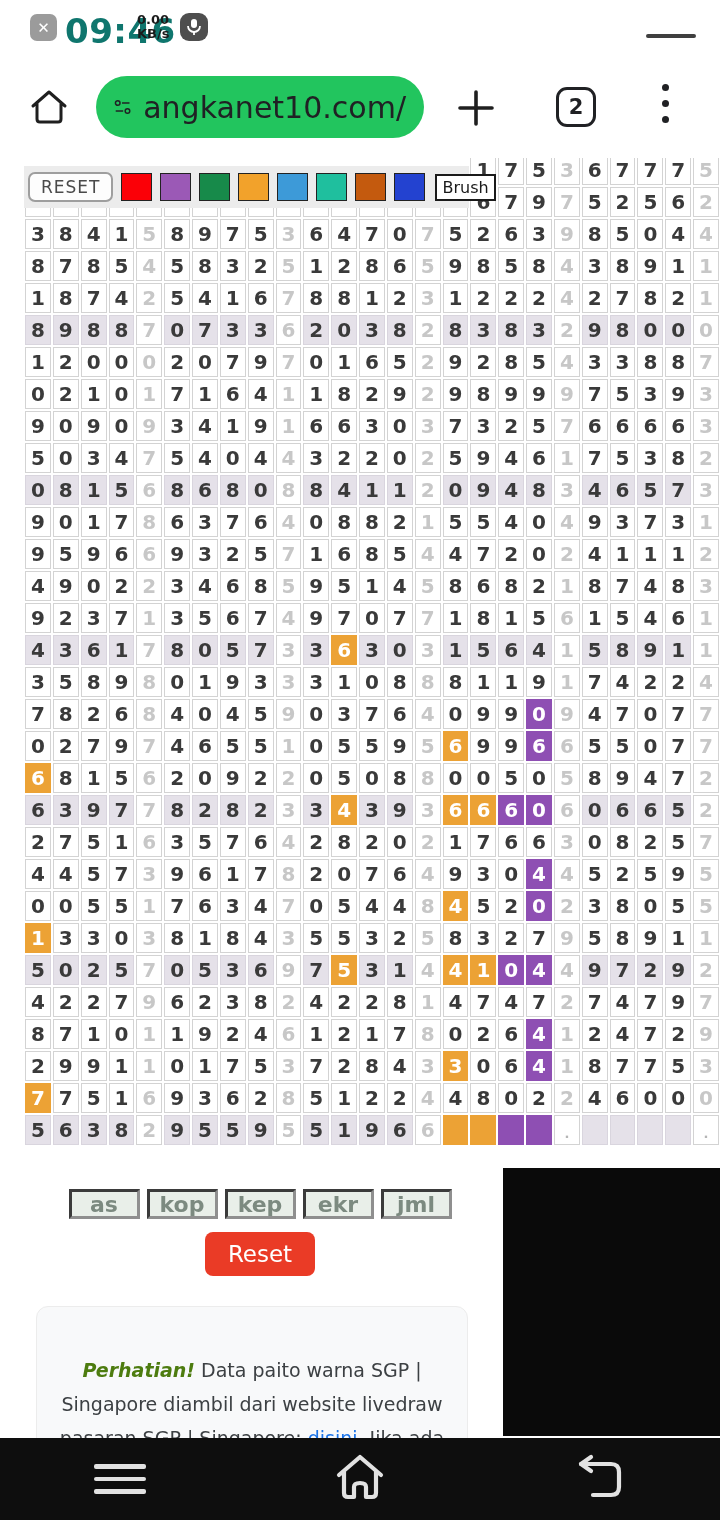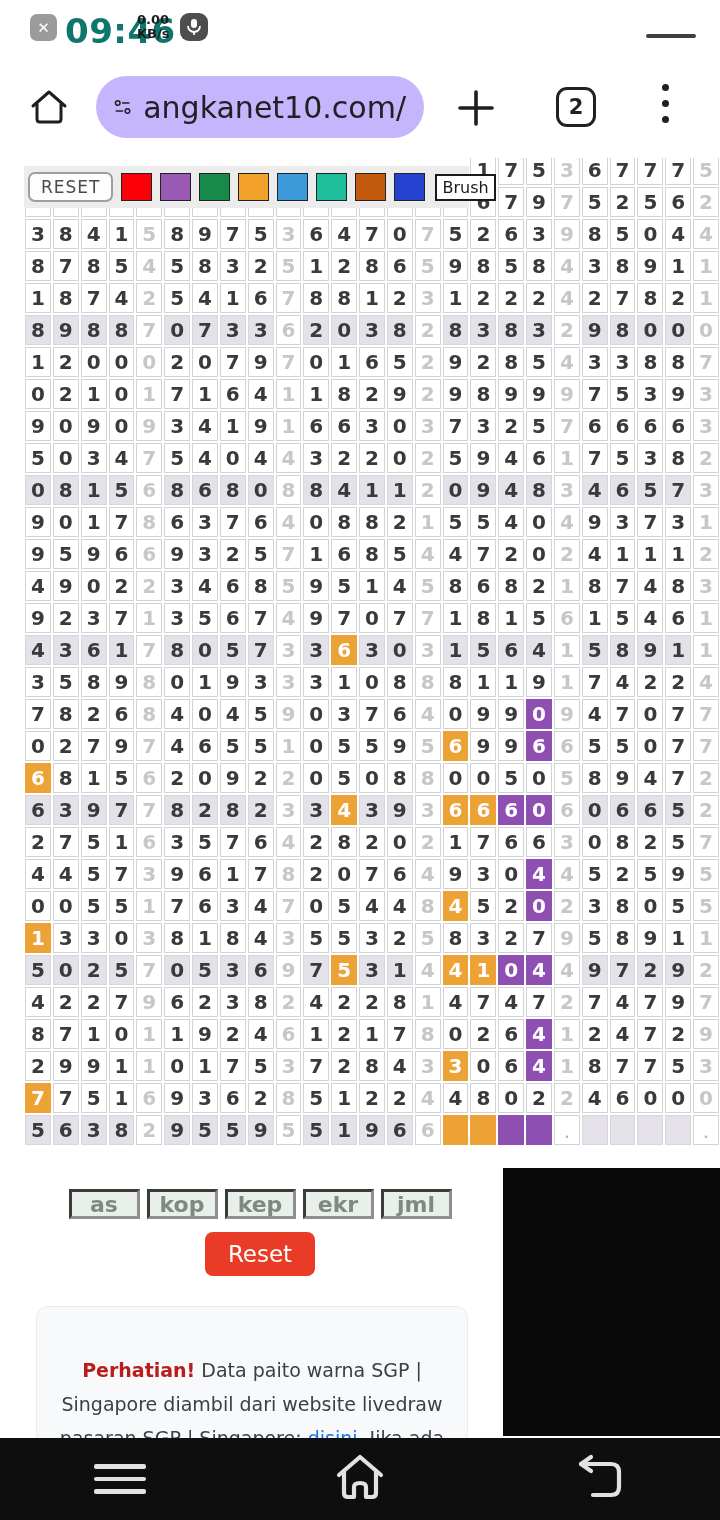--- a/index.html
+++ b/index.html
@@ -17,21 +17,21 @@
                display:flex; align-items:center; justify-content:center; }
   .sb-right { position:absolute; right:24px; top:10px; display:flex; align-items:center; gap:12px; height:36px;flex-direction:column; }
   .battery { position:relative; width:50px; height:26px; border:2.5px solid #3f3f3f; border-radius:8px; overflow:hidden; }
   .battery .fill { position:absolute; left:0; top:0; bottom:0; width:82%; background:#b0b0b0; }
   .battery .pct { position:absolute; inset:0; display:flex; align-items:center; justify-content:center;
                   font-size:15px; font-weight:bold; color:#1d1d1d; }
   .battery-nub { width:4px; height:11px; background:#3f3f3f; border-radius:0 3px 3px 0; margin-left:-10px; }
 
   .browserbar { position:absolute; left:0; top:56px; width:720px; height:102px; }
   .home-btn { position:absolute; left:28px; top:30px; }
-  .url-pill { position:absolute; left:96px; top:20px; width:328px; height:62px; background:#c4b5fd; border-radius:31px;
+  .url-pill { position:absolute; left:96px; top:20px; width:328px; height:62px; background:#22c55e; border-radius:31px;
               display:flex; align-items:center; padding:0 18px; gap:12px; }
   .url-text { font-size:30px; color:#202124; white-space:nowrap; }
   .plus-btn { position:absolute; left:455px; top:31px; }
   .tab-btn { position:absolute; left:556px; top:31px; width:40px; height:40px; border:3.5px solid #202124; border-radius:11px;
              display:flex; align-items:center; justify-content:center; font-size:21px; font-weight:bold; color:#202124; }
   .kebab { position:absolute; left:662px; top:28px; width:8px; }
   .kebab i { display:block; width:7px; height:7px; background:#202124; border-radius:50%; margin:0 0 9px 0; }
 
   
   .table-wrap { position:absolute; left:24px; top:154px; width:696px; z-index:1; }
@@ -56,21 +56,21 @@
   
   .filter-row { position:absolute; left:24px; top:1189px; width:472px; display:flex; justify-content:center; gap:7px; z-index:2; }
   .filter-btn { width:71px; height:30px; background:#e9efe9; border:3px inset #8f8f8f;
                 font-size:22px; font-weight:bold; color:#7c8a80; display:flex; align-items:center; justify-content:center; }
   .reset-red-wrap { position:absolute; left:24px; top:1232px; width:472px; display:flex; justify-content:center; z-index:2; }
   .reset-red { background:#ea3b26; color:#fff; border-radius:8px; padding:9px 23px; font-size:23px; }
   .black-panel { position:absolute; left:503px; top:1168px; width:217px; height:268px; background:#0a0a0a; z-index:3; }
   .notice-card { position:absolute; left:36px; top:1306px; width:432px; height:180px; background:#f8f9fa;
                  border:1px solid #ececec; border-radius:12px; padding:46px 22px 0 22px; z-index:2;
                  font-size:19px; color:#3c4043; line-height:34px; text-align:center; }
-  .notice-card b { color:#b91c1c; }
+  .notice-card b { color:#4d7c0f;font-style:italic; }
   .notice-link { color:#1a73e8; }
 
   
   .navbar { position:absolute; left:0; top:1438px; width:720px; height:82px; background:#0e0e0e; z-index:8;
             display:flex; align-items:center; }
   .nav-slot { flex:1; display:flex; justify-content:center; }
   .hamburger i { display:block; width:52px; height:4.5px; background:#e2e2e2; border-radius:2px; margin:8px 0; }
 </style>
 </head>
 <body>

